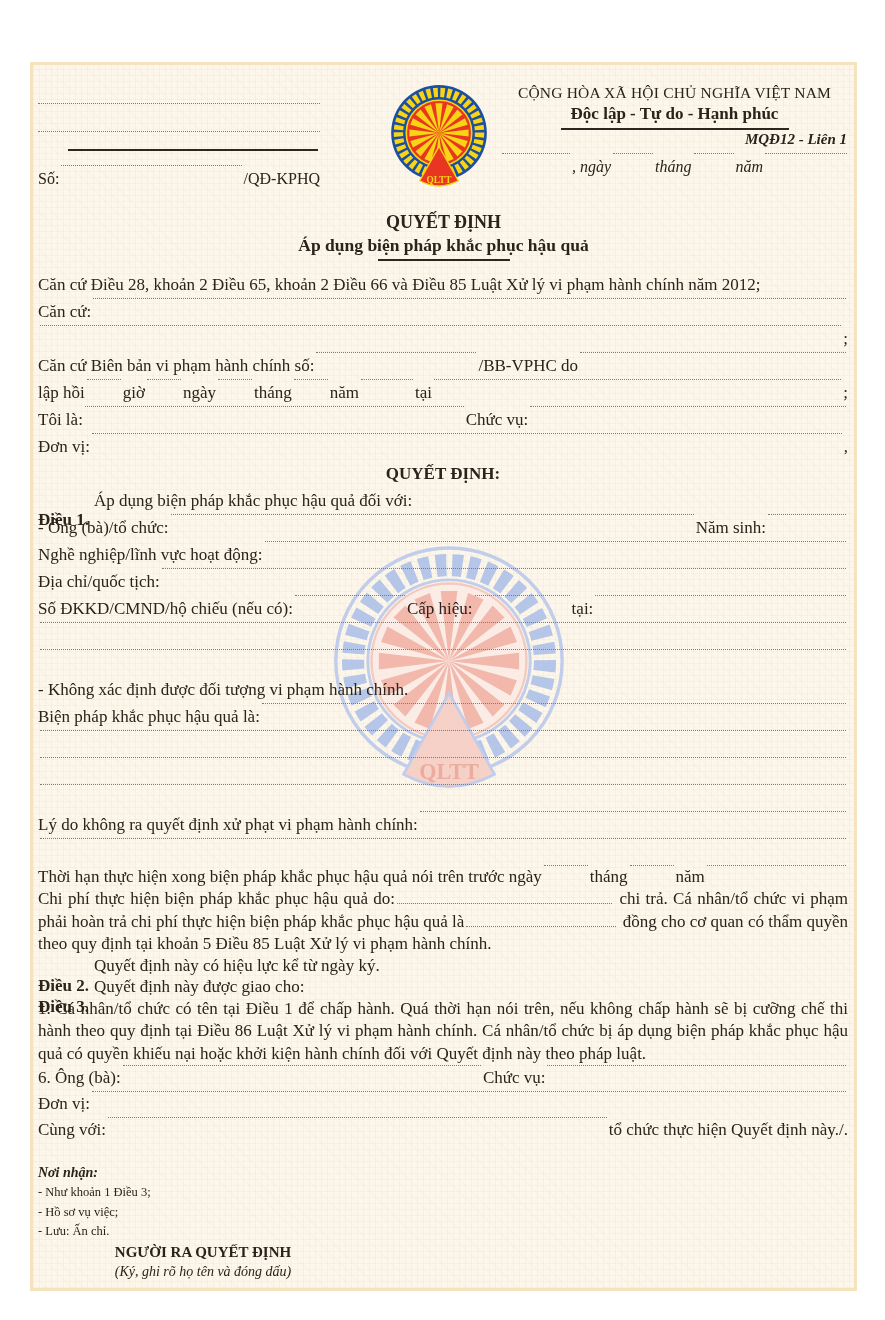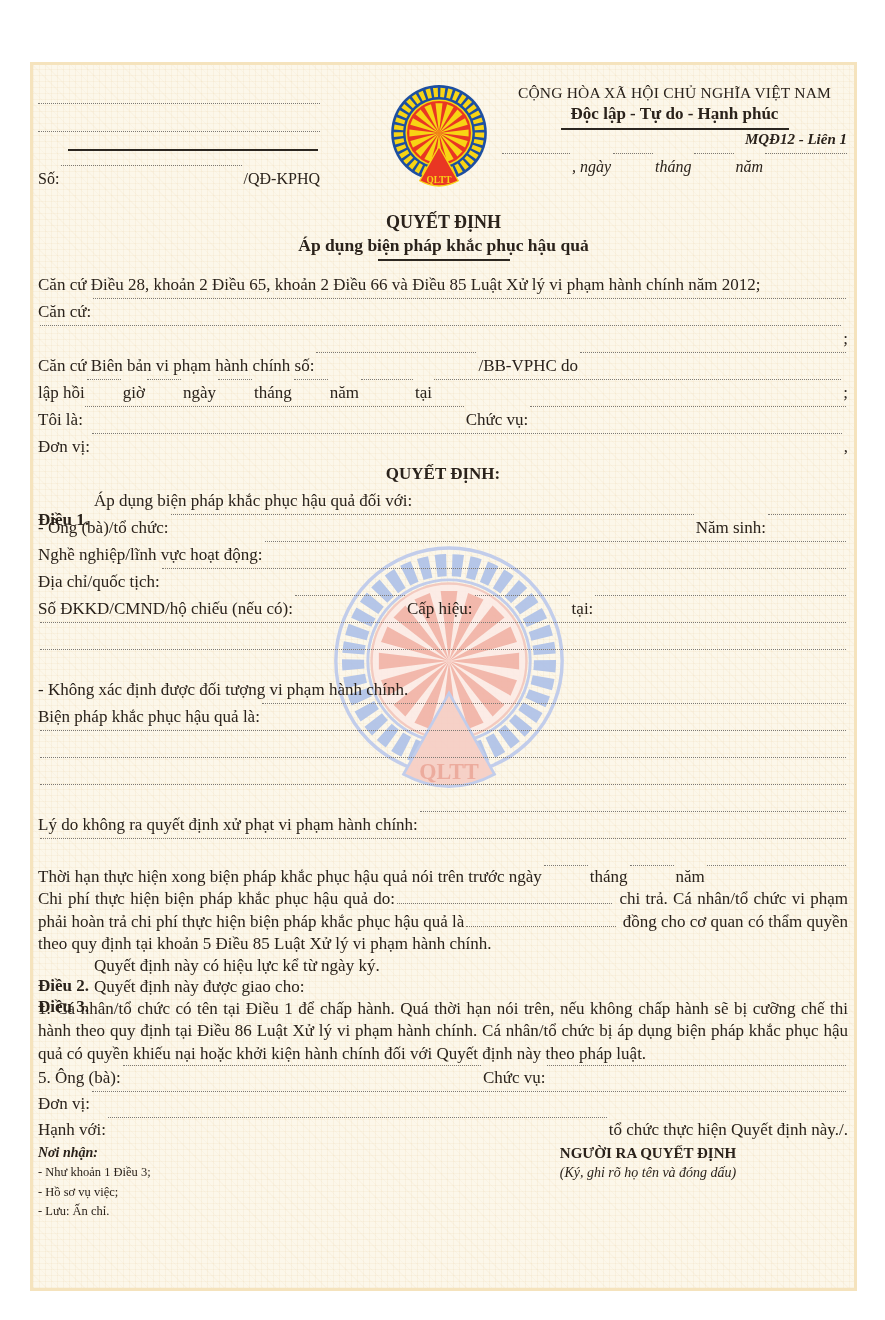--- a/index.html
+++ b/index.html
@@ -55,21 +55,21 @@
   .d { flex:1 1 auto; min-width:8px; border-bottom:1px dotted #7e7a74; margin:0 2px; align-self:baseline; }
   .d.f0 { flex:0 0 auto; }
   .w34{width:34px;} .w40{width:40px;} .w44{width:44px;} .w52{width:52px;}
   .w68{width:68px;} .w78{width:78px;} .w95{width:95px;} .w110{width:110px;} .w160{width:160px;}
   .g12 { flex-grow:1.2; }
   .para { line-height:22.5px; text-align:justify; }
   .id { display:inline-block; height:2px; border-bottom:1px dotted #7e7a74; vertical-align:baseline; margin:0 2px; }
   .iw150{width:150px;} .iw215{width:215px;}
 
   
-  .footer { display:flex; margin:0 6px 0 5px; }
+  .footer { display:flex; margin:20px 6px 0 5px;flex-direction:column; }
   .f-left { width:445px; }
   .noinhan { font-weight:bold; font-style:italic; font-size:14px; line-height:20px; }
   .f-item { font-size:12.5px; line-height:19.5px; }
   .f-right { width:330px; text-align:center; }
   .signer { font-weight:bold; font-size:15px; line-height:20px; }
   .signer-note { font-style:italic; font-size:14px; line-height:19px; }
 </style>
 </head>
 <body>
 
@@ -291,31 +291,31 @@
       <span>Quyết định này có hiệu lực kể từ ngày ký.</span>
     </div>
     <div class="ln ln21">
       <span class="lab b mr4">Điều 3.</span>
       <span>Quyết định này được giao cho:</span>
     </div>
     <div class="para">
       <span>1. Cá nhân/tổ chức có tên tại Điều 1 để chấp hành. Quá thời hạn nói trên, nếu không chấp hành sẽ bị cưỡng chế thi hành theo quy định tại Điều 86 Luật Xử lý vi phạm hành chính. Cá nhân/tổ chức bị áp dụng biện pháp khắc phục hậu quả có quyền khiếu nại hoặc khởi kiện hành chính đối với Quyết định này theo pháp luật.</span>
     </div>
     <div class="ln ln26">
-      <span class="lab">5. Ông (bà):</span>
+      <span class="lab">6. Ông (bà):</span>
       <span class="d g12"></span>
       <span class="lab">Chức vụ:</span>
       <span class="d"></span>
     </div>
     <div class="ln ln26">
       <span class="lab">Đơn vị:</span>
       <span class="d"></span>
     </div>
     <div class="ln ln26">
-      <span class="lab">Hạnh với:</span>
+      <span class="lab">Cùng với:</span>
       <span class="d"></span>
       <span class="lab">tổ chức thực hiện Quyết định này./.</span>
     </div>
   </div>
 
   <div class="footer">
     <div class="f-left">
       <div class="noinhan">Nơi nhận:</div>
       <div class="f-item">- Như khoản 1 Điều 3;</div>
       <div class="f-item">- Hồ sơ vụ việc;</div>

